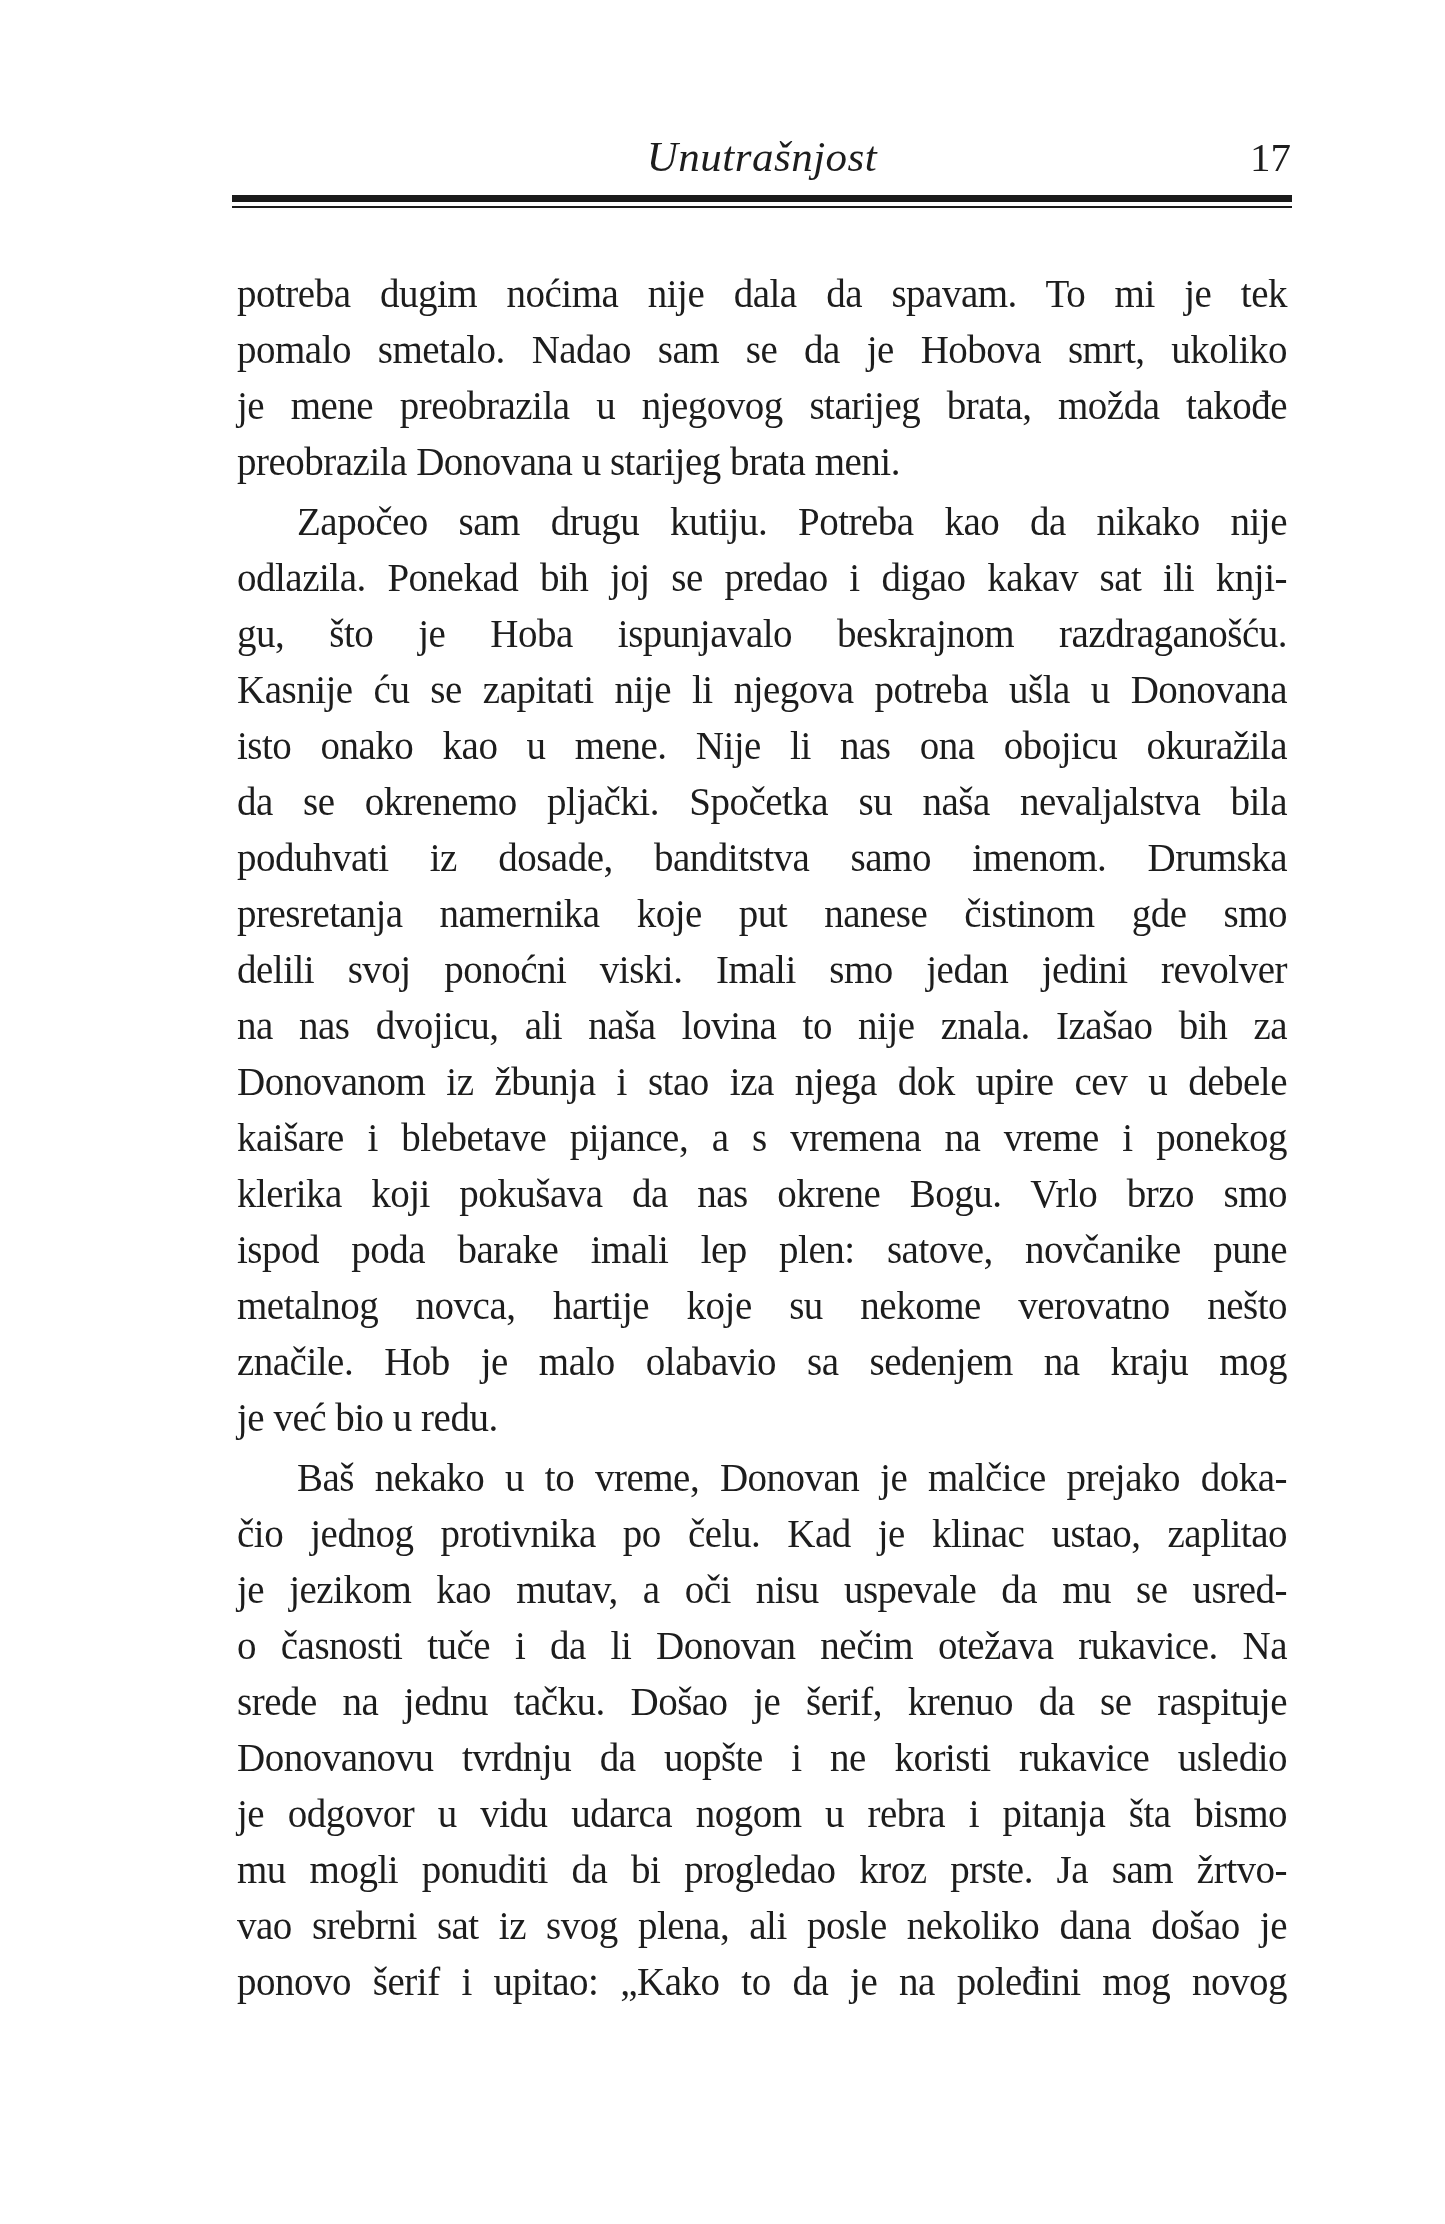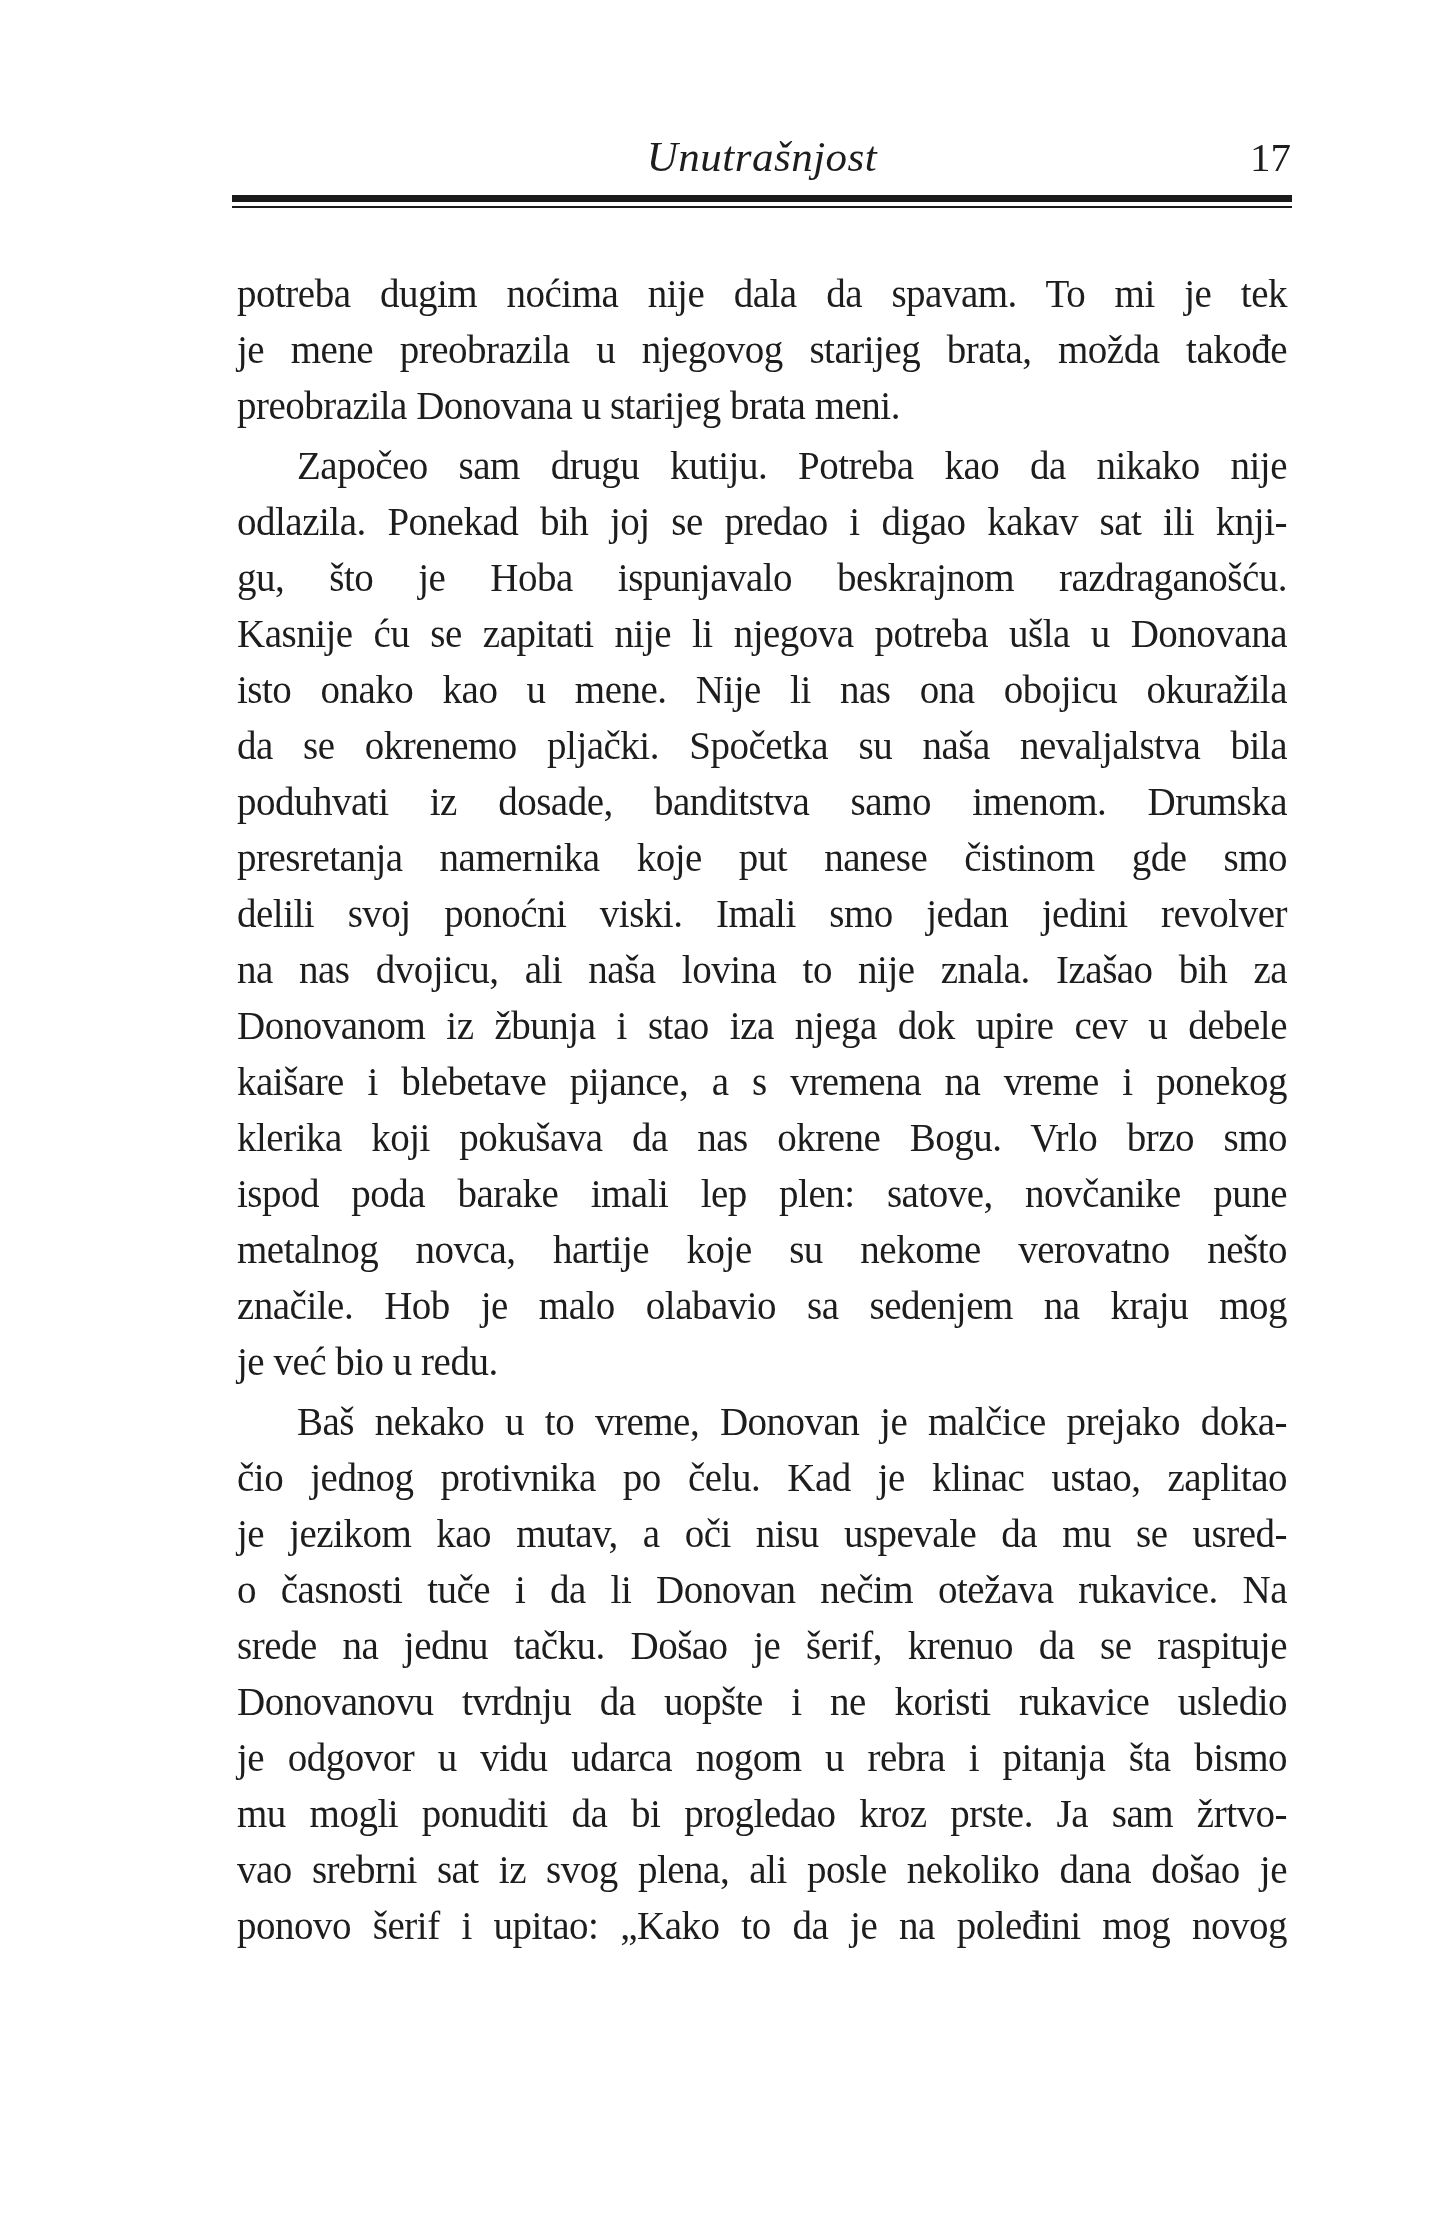--- a/index.html
+++ b/index.html
@@ -81,20 +81,21 @@
     <div class="running-title">Unutrašnjost</div>
     <div class="page-number">17</div>
   </div>
 
   <div class="double-rule"></div>
 
   <div class="body-text">
 
   <div class="paragraph">
         <div class="line">potreba dugim noćima nije dala da spavam. To mi je tek</div>
+        <div class="line">pomalo smetalo. Nadao sam se da je Hobova smrt, ukoliko</div>
         <div class="line">je mene preobrazila u njegovog starijeg brata, možda takođe</div>
         <div class="line last">preobrazila Donovana u starijeg brata meni.</div>
       </div>
       <div class="paragraph">
         <div class="line indent">Započeo sam drugu kutiju. Potreba kao da nikako nije</div>
         <div class="line">odlazila. Ponekad bih joj se predao i digao kakav sat ili knji-</div>
         <div class="line">gu, što je Hoba ispunjavalo beskrajnom razdraganošću.</div>
         <div class="line">Kasnije ću se zapitati nije li njegova potreba ušla u Donovana</div>
         <div class="line">isto onako kao u mene. Nije li nas ona obojicu okuražila</div>
         <div class="line">da se okrenemo pljački. Spočetka su naša nevaljalstva bila</div>

